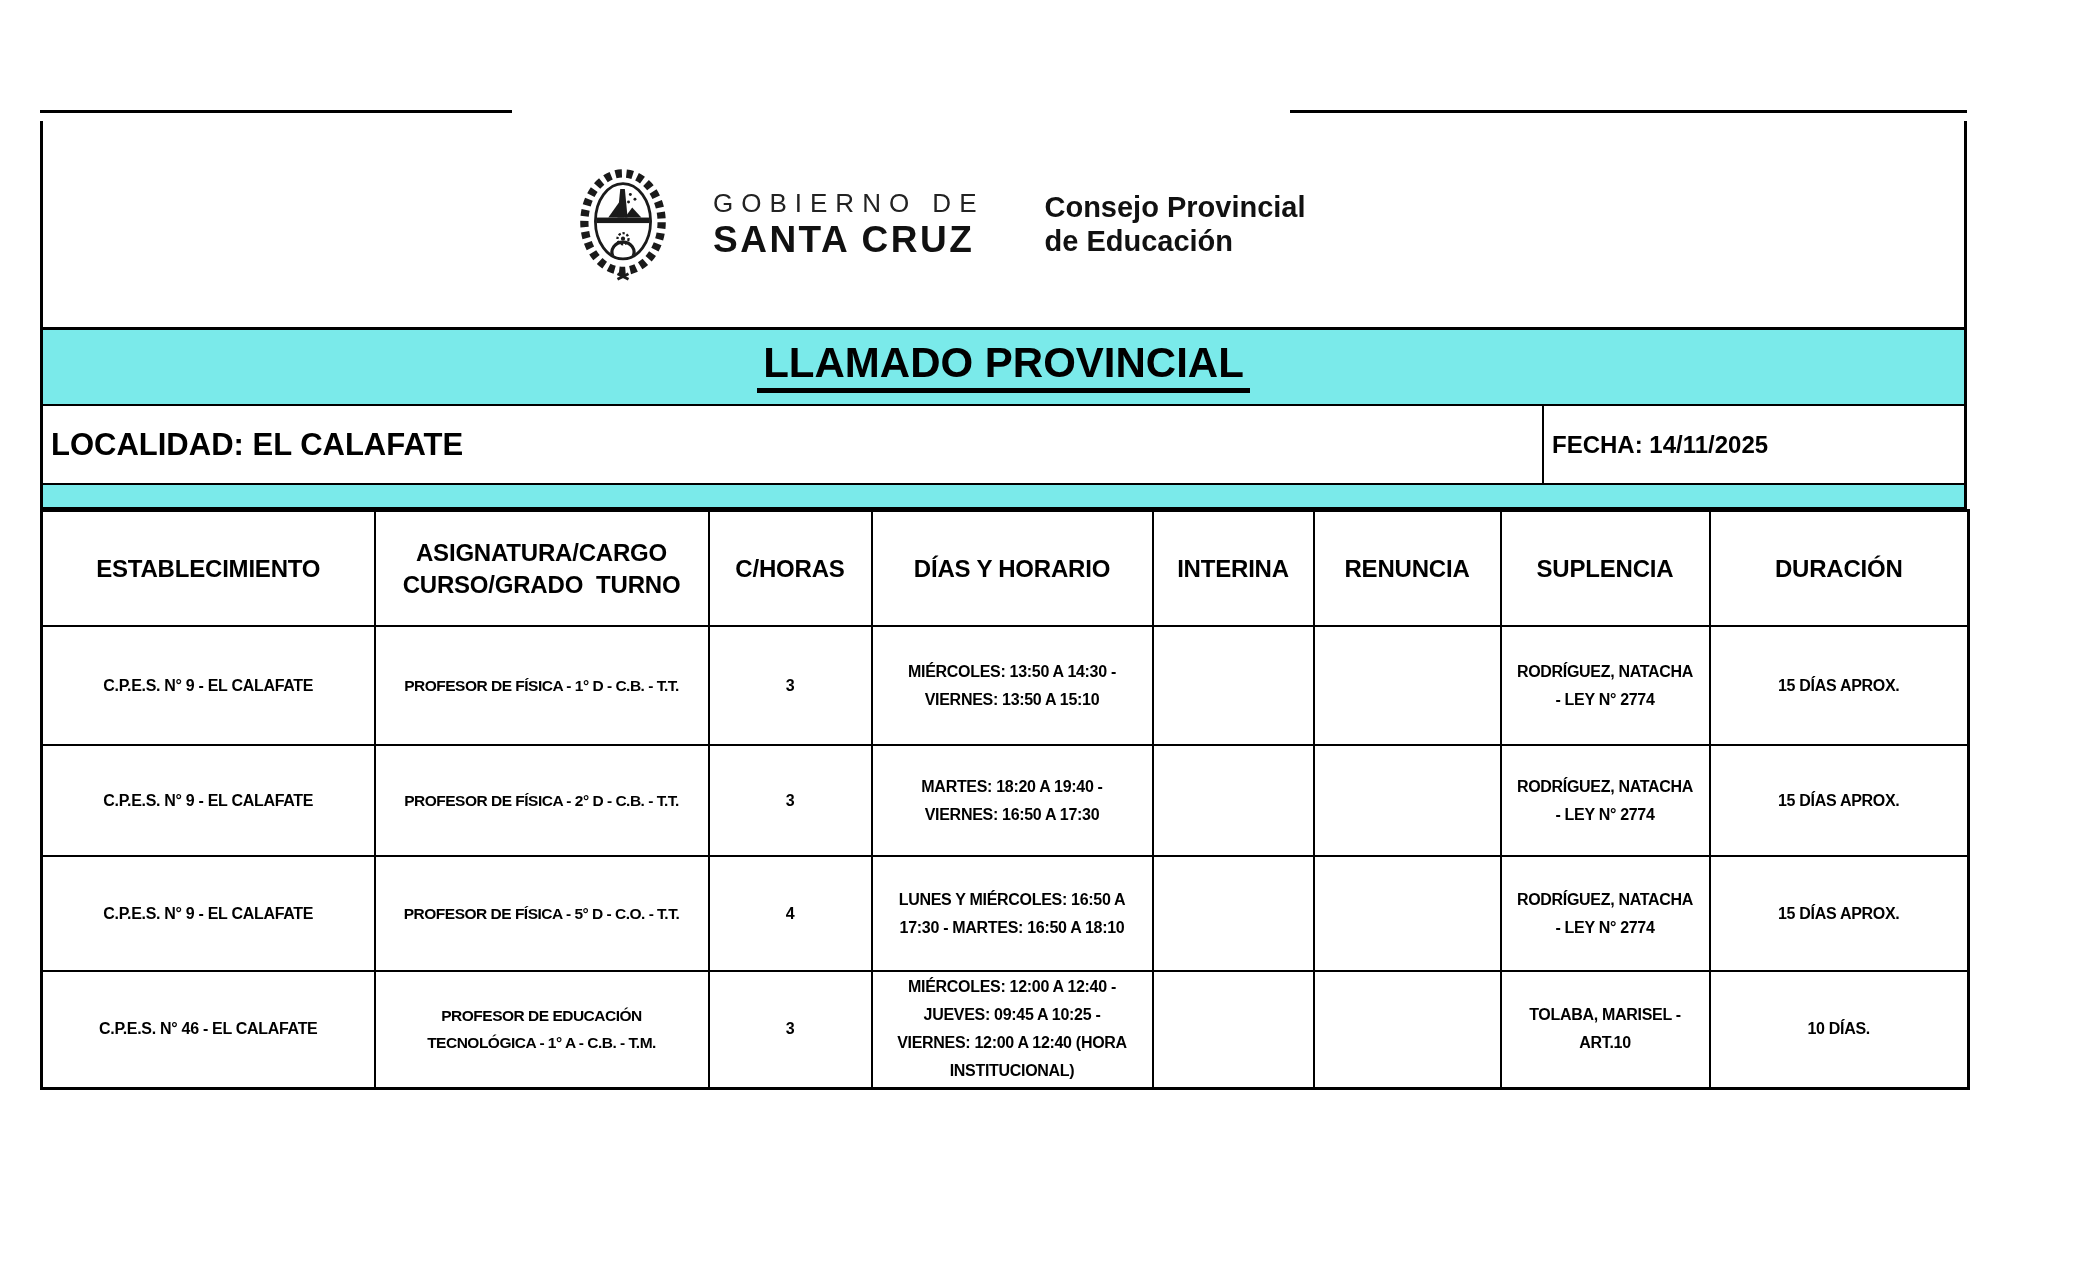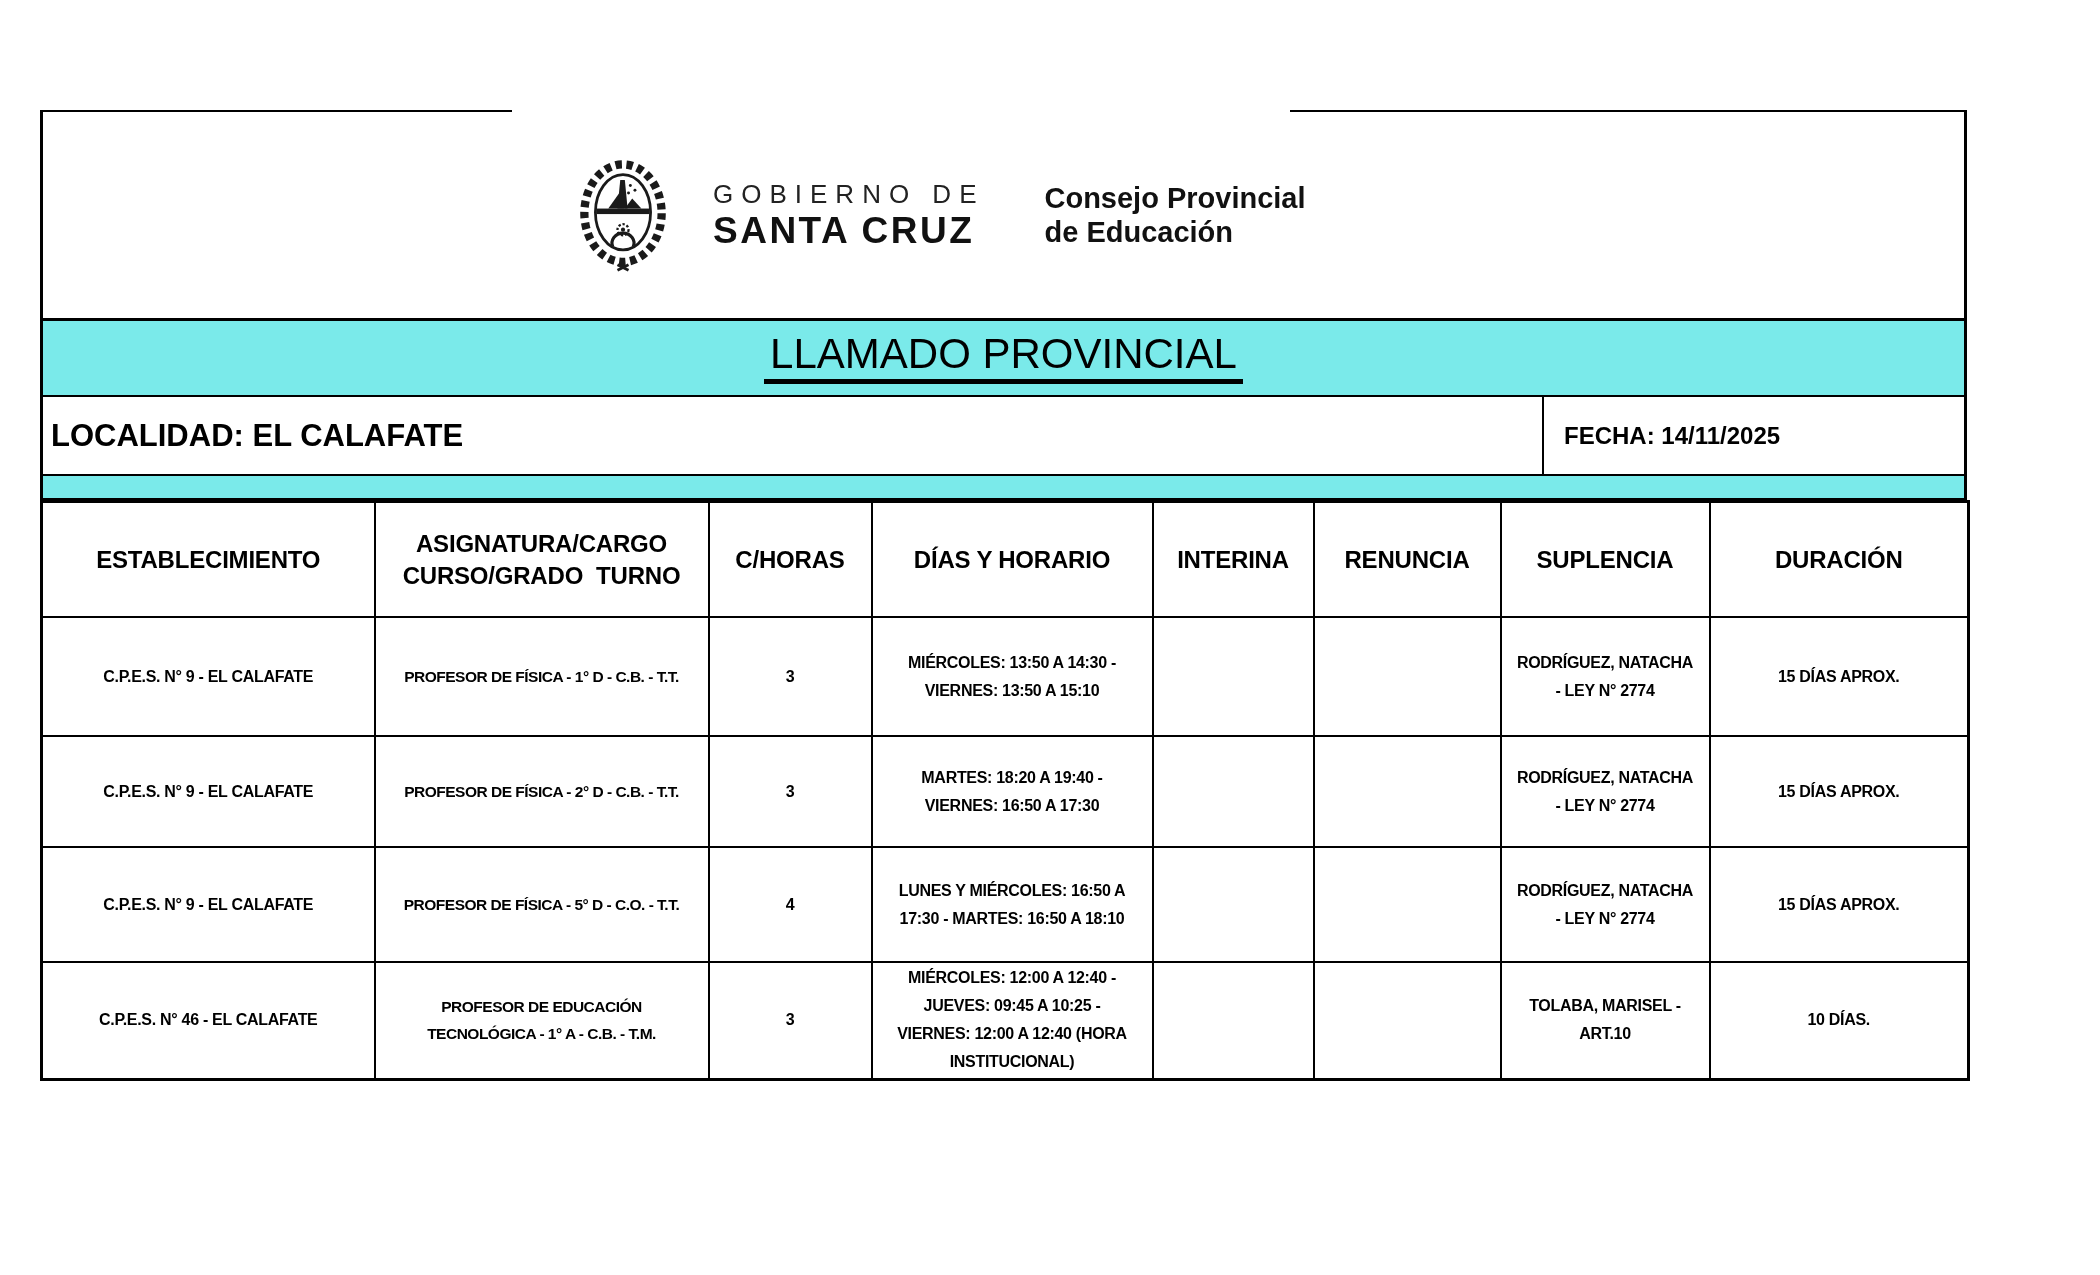--- a/index.html
+++ b/index.html
@@ -4,21 +4,21 @@
 <style>
   html, body { margin: 0; padding: 0; background: #ffffff; }
   .page {
     position: relative; width: 2100px; height: 1275px; background: #ffffff;
     font-family: "Liberation Sans", sans-serif; color: #000; overflow: hidden;
   }
   .topline { position: absolute; top: 110px; height: 3px; background: #000; }
   .topline-left  { left: 40px;  width: 472px; }
   .topline-right { left: 1290px; width: 677px; }
 
-  .doc { position: absolute; left: 40px; top: 112px; width: 1927px; }
+  .doc { position: absolute; left: 40px; top: 121px; width: 1927px; }
 
   
   .logo-band {
     box-sizing: border-box; height: 206px;
     border-left: 3px solid #000; border-right: 3px solid #000;
     display: flex; align-items: center; background: #fff;
   }
   .crest { width: 92px; height: 118px; margin-left: 534px; flex: 0 0 auto; }
   .gov-block { margin-left: 44px; }
   .gov-line1 { font-size: 26px; letter-spacing: 8px; color: #222; white-space: nowrap; }
@@ -26,36 +26,36 @@
   .council-block { margin-left: 60px; font-size: 29px; font-weight: bold; line-height: 1.18; color: #111; }
 
   
   .title-band {
     box-sizing: border-box; height: 79px; background: #7AEAEA;
     border-top: 3px solid #000; border-bottom: 2px solid #000;
     border-left: 3px solid #000; border-right: 3px solid #000;
     display: flex; align-items: center; justify-content: center;
   }
   .doc-title {
-    font-size: 42px; font-weight: normal; letter-spacing: 0px;
+    font-size: 42px; font-weight: bold; letter-spacing: 0px;
     border-bottom: 5px solid #000; padding: 0 6px 3px 6px; line-height: 1.05;
   }
 
   
   .loc-row {
     box-sizing: border-box; display: flex; height: 79px; background: #fff;
     border-left: 3px solid #000; border-right: 3px solid #000; border-bottom: 2px solid #000; gap: 40px;
   }
   .loc-cell {
     box-sizing: border-box; width: 1459px; display: flex; align-items: center;
     padding-left: 8px; font-size: 31px; font-weight: bold; white-space: nowrap;
   }
   .fecha-cell {
     box-sizing: border-box; flex: 1; border-left: 2px solid #000;
-    display: flex; align-items: center; padding-left: 20px;
+    display: flex; align-items: center; padding-left: 8px;
     font-size: 24px; font-weight: bold; white-space: nowrap;
   }
 
   .cyan-strip {
     box-sizing: border-box; height: 24px; background: #7AEAEA;
     border-left: 3px solid #000; border-right: 3px solid #000; border-bottom: 2px solid #000;
   }
 
   
   table.grid {

